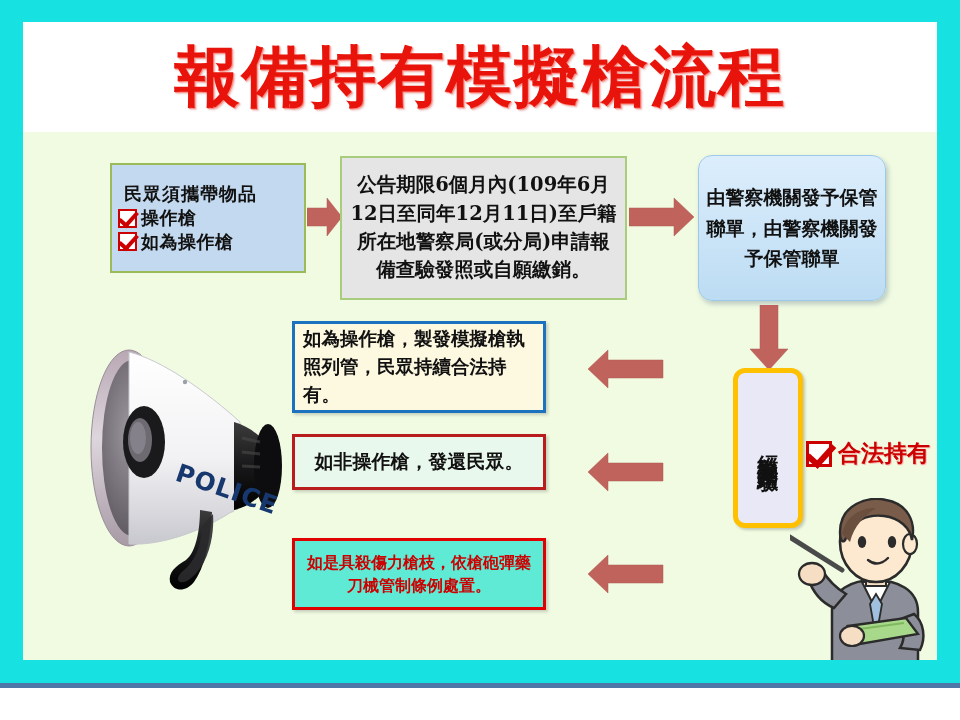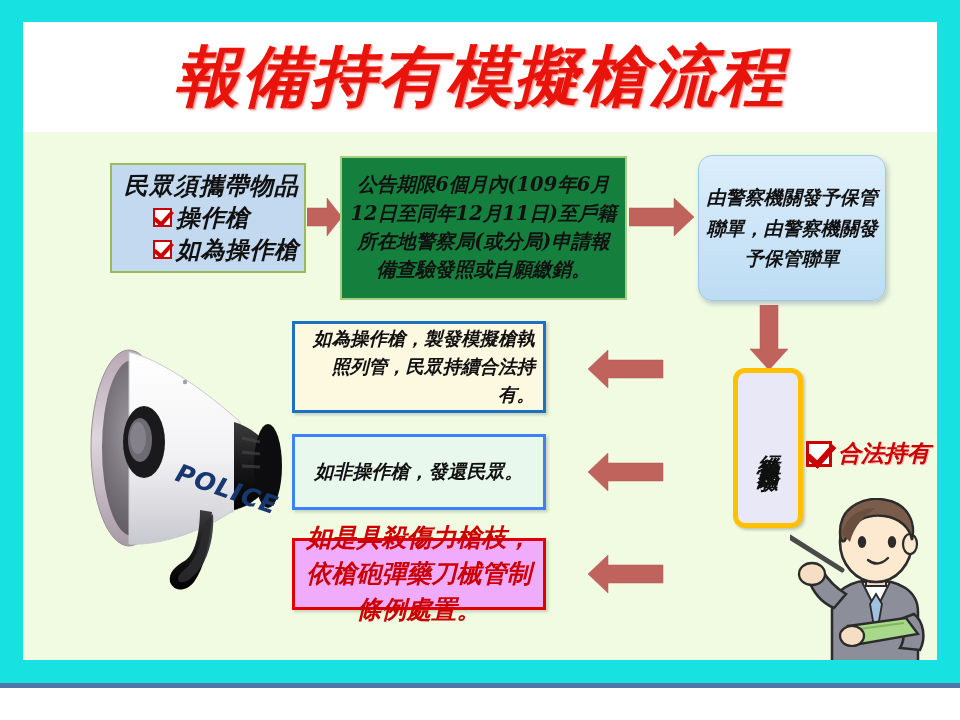--- a/index.html
+++ b/index.html
@@ -12,21 +12,20 @@
     overflow: hidden;
     font-family: "Liberation Serif", "DejaVu Serif", serif;
     background: #ffffff;
   }
   #slide {
     position: relative;
     width: 960px;
     height: 720px;
     background: #ffffff;
     overflow: hidden;
-    font-style: italic;
   }
 
   
   .cyan-frame {
     position: absolute;
     left: 0; top: 0;
     width: 960px; height: 683px;
     background: #17e1e1;
   }
   .white-title-band {
@@ -75,30 +74,29 @@
   
   .box1 {
     left: 110px; top: 163px;
     width: 196px; height: 110px;
     background: #c3d9ef;
     border: 2px solid #9bbb59;
     flex-direction: column;
     align-items: flex-start;
     justify-content: center;
     padding: 4px 0 4px 6px;
-    font-size: 24px;
+    font-size: 18px;
     line-height: 1.32;
   }
   .box1 .hdr { padding-left: 6px; letter-spacing: 1px; }
   .box1 .row {
     display: flex;
     align-items: center;
     gap: 2px;
     letter-spacing: 0.5px;
-    margin-left: 35px;
   }
 
   
   .chk {
     position: relative;
     display: inline-block;
     width: 19px; height: 19px;
     border: 2px solid #cc0000;
     box-sizing: border-box;
     background: #ffffff;
@@ -118,21 +116,21 @@
   .chk.big::after {
     left: 4px; top: -5px;
     width: 10px; height: 22px;
     border-width: 0 6px 6px 0;
   }
 
   
   .box2 {
     left: 340px; top: 156px;
     width: 287px; height: 144px;
-    background: #15803d;
+    background: #e5e5e5;
     border: 2px solid #a8cd7f;
     font-size: 19.5px;
     line-height: 1.46;
     padding: 4px 8px;
   }
 
   
   .box3 {
     left: 698px; top: 155px;
     width: 188px; height: 146px;
@@ -146,41 +144,41 @@
   }
 
   
   .boxA {
     left: 292px; top: 321px;
     width: 254px; height: 92px;
     background: #fdf8e0;
     border: 3px solid #1c72bf;
     font-size: 18.5px;
     line-height: 1.5;
-    text-align: right;
+    text-align: left;
     justify-content: flex-start;
     padding: 2px 8px;
     box-shadow: 2px 2px 3px rgba(0,0,0,0.18);
   }
   .boxB {
     left: 292px; top: 434px;
-    width: 254px; height: 76px;
+    width: 254px; height: 56px;
     background: #e9f8ec;
-    border: 3px solid #3b82f6;
+    border: 3px solid #b91c1c;
     font-size: 19px;
     padding: 2px 8px;
     box-shadow: 2px 2px 3px rgba(0,0,0,0.18);
   }
   .boxC {
     left: 292px; top: 538px;
     width: 254px; height: 72px;
-    background: #f0abfc;
+    background: #5eead4;
     border: 3px solid #e00000;
     color: #cc0000;
-    font-size: 25px;
+    font-size: 16px;
     line-height: 1.45;
     padding: 2px 8px;
     box-shadow: 2px 2px 3px rgba(0,0,0,0.18);
   }
 
   
   .boxV {
     left: 733px; top: 368px;
     width: 70px; height: 160px;
     background: #e8e8f6;

